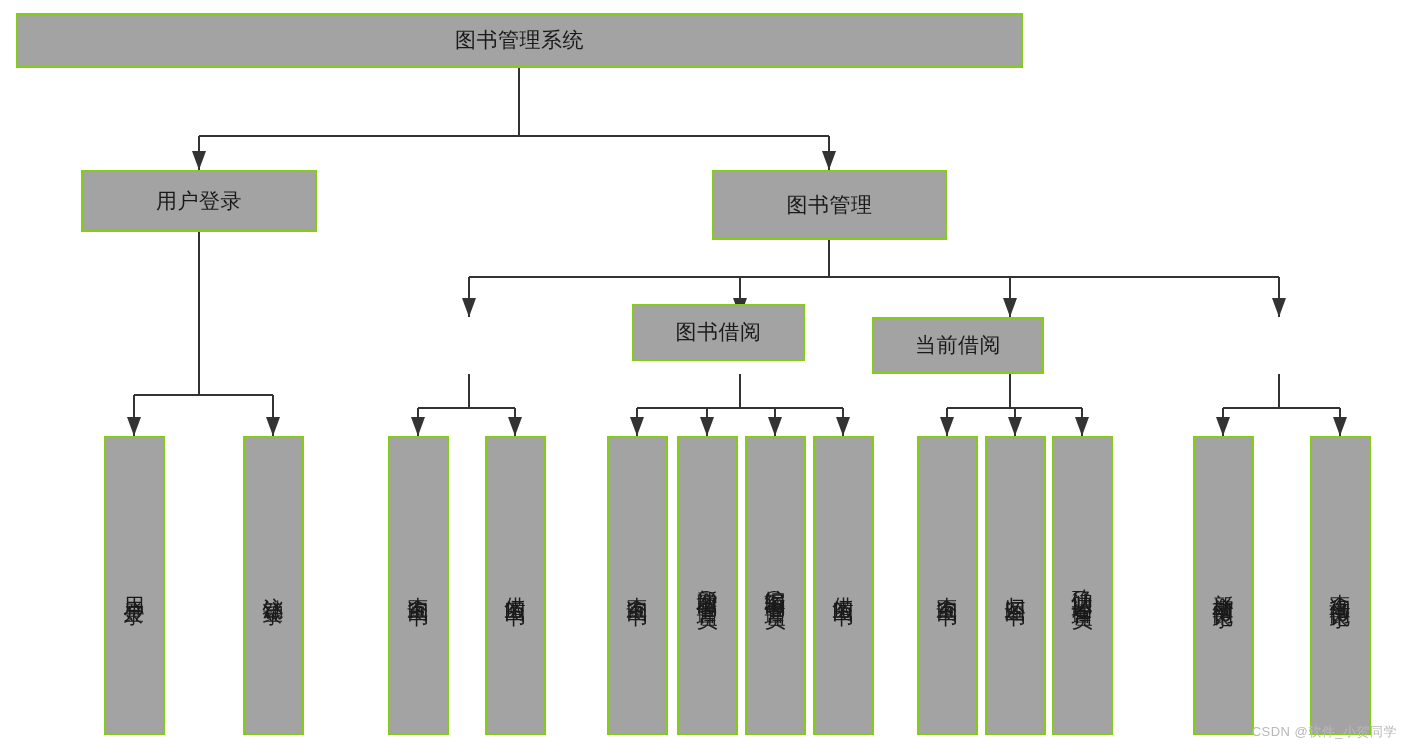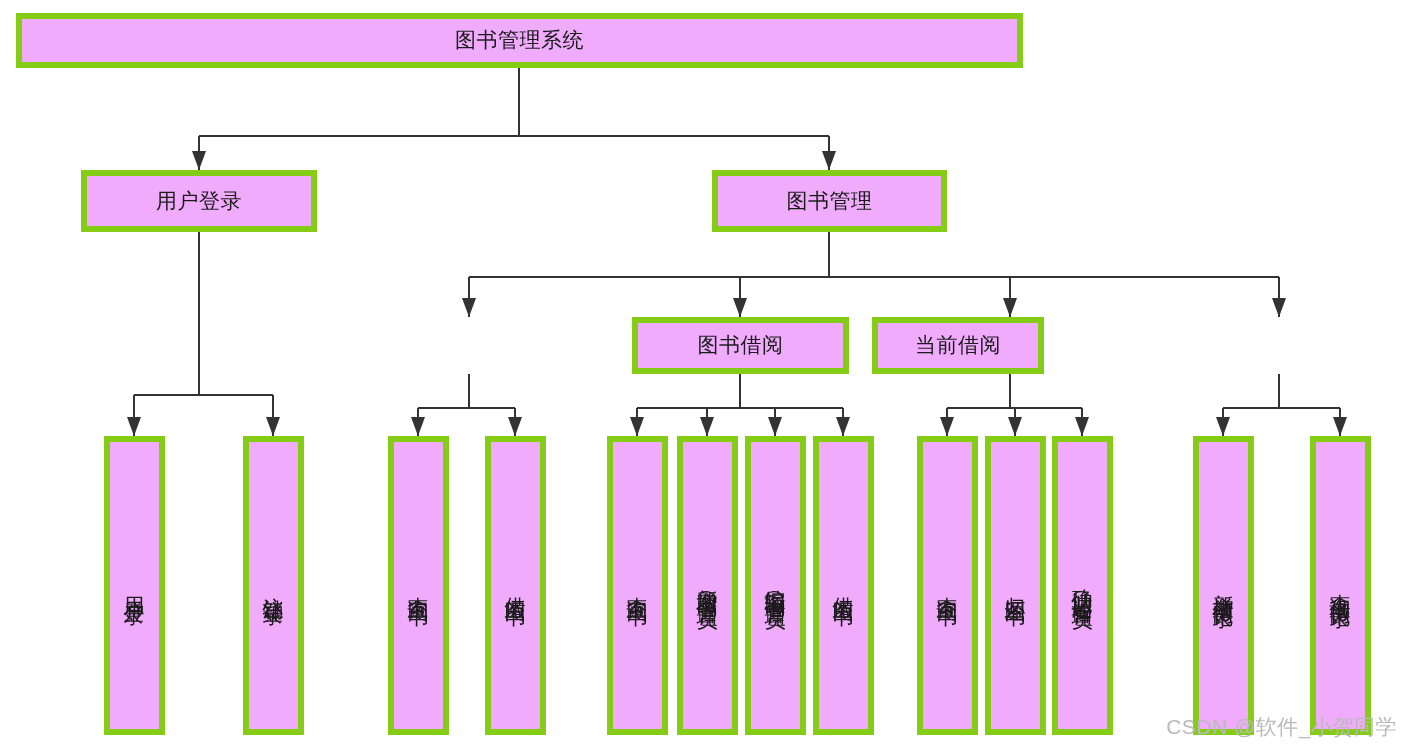--- a/index.html
+++ b/index.html
@@ -22,22 +22,22 @@
     position: absolute;
     left: 0;
     top: 0;
     width: 1405px;
     height: 747px;
     pointer-events: none;
   }
   .node {
     position: absolute;
     box-sizing: border-box;
-    border: 6px solid #84cc16;
-    background: #f0abfc;
+    border: 2px solid #84cc16;
+    background: #a3a3a3;
     display: flex;
     align-items: center;
     justify-content: center;
     color: #1a1a1a;
     z-index: 2;
   }
   .node .label {
     display: block;
     text-align: center;
     line-height: 1.18;
@@ -56,21 +56,21 @@
     text-orientation: upright;
     font-size: 21px;
     letter-spacing: 3px;
     line-height: 1;
     white-space: nowrap;
   }
   #watermark {
     position: absolute;
     right: 8px;
     bottom: 6px;
-    font-size: 21px;
+    font-size: 13px;
     color: #b9b9b9;
     letter-spacing: 0.5px;
     z-index: 5;
     white-space: nowrap;
     font-family: "Liberation Sans", "DejaVu Sans", sans-serif;
   }
 </style>
 </head>
 <body>
 
@@ -131,25 +131,25 @@
       <path d="M 1333 417 L 1340 436 L 1347 417 Z" fill="#333333"></path>
     </svg>
 
   <div class="node horizontal" style="left:16px;top:13px;width:1007px;height:55px;">
     <span class="label">图书管理系统</span>
   </div>
 
   <div class="node horizontal" style="left:81px;top:170px;width:236px;height:62px;">
     <span class="label">用户登录</span>
   </div>
-  <div class="node horizontal" style="left:712px;top:170px;width:235px;height:62px;">
+  <div class="node horizontal" style="left:712px;top:170px;width:235px;height:70px;">
     <span class="label">图书管理</span>
   </div>
 
-  <div class="node horizontal" style="left:632px;top:317px;width:217px;height:57px;">
+  <div class="node horizontal" style="left:632px;top:304px;width:173px;height:57px;">
     <span class="label">图书借阅</span>
   </div>
   <div class="node horizontal" style="left:872px;top:317px;width:172px;height:57px;">
     <span class="label">当前借阅</span>
   </div>
 
   <div class="node vertical" style="left:104px;top:436px;width:61px;height:299px;">
     <span class="label">用户登录</span>
   </div>
   <div class="node vertical" style="left:243px;top:436px;width:61px;height:299px;">

